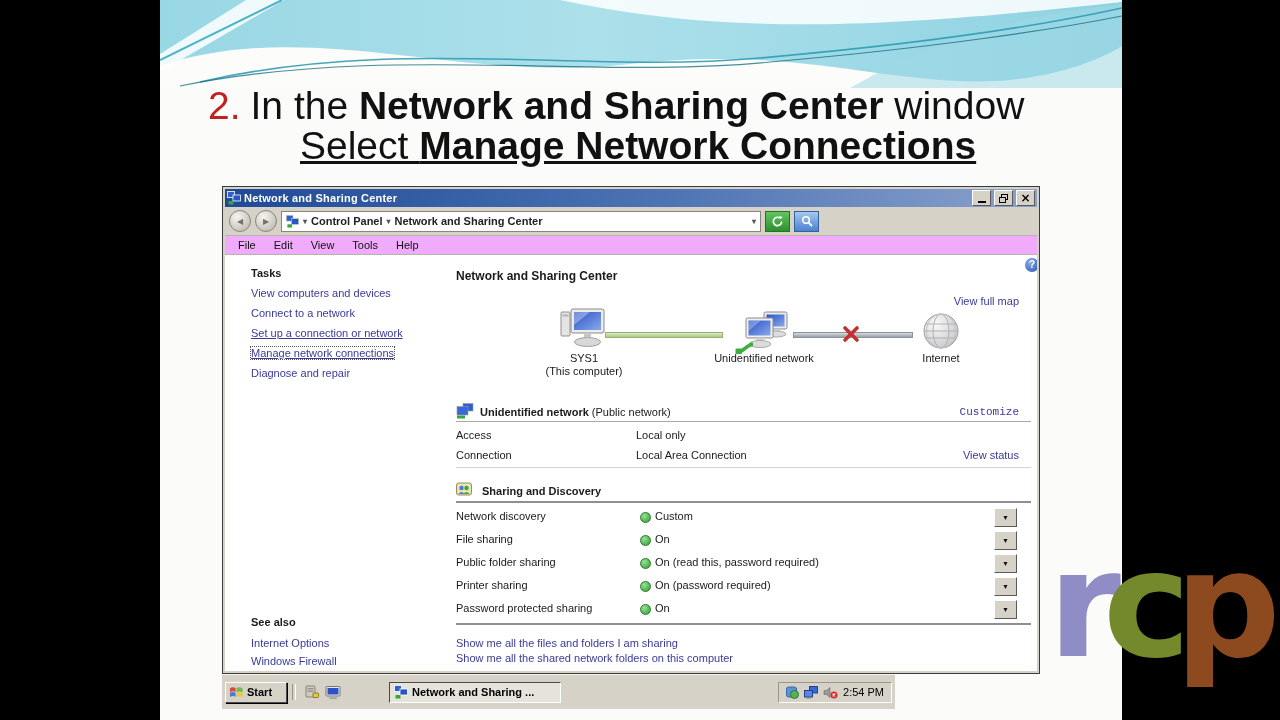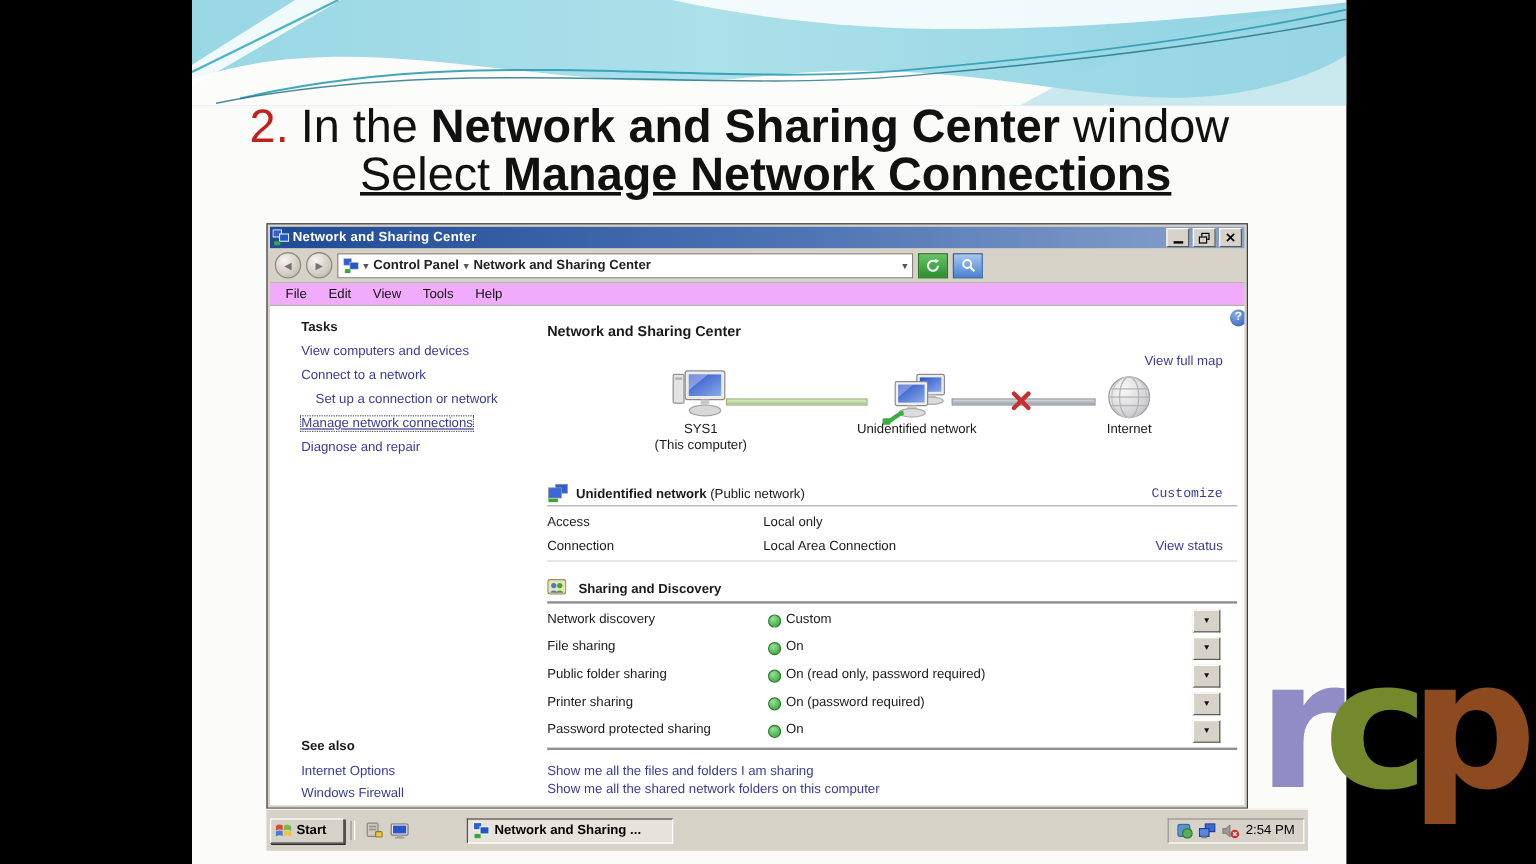--- a/index.html
+++ b/index.html
@@ -77,21 +77,21 @@
 
   .dot{position:absolute;width:9px;height:9px;border-radius:50%;
        background:radial-gradient(circle at 35% 30%,#97e297,#2e9e2e);border:1px solid #277a27;}
   .dd{position:absolute;left:769px;width:21px;height:17px;background:#d6d2c8;border:1px solid;
       border-color:#fff #5a5a5a #5a5a5a #fff;display:flex;align-items:center;justify-content:center;color:#111;}
   .dd::after{content:"▼";font-size:7px;}
 
   .rt{left:640px;width:154px;text-align:right;}
 
   
-  .tbar{position:absolute;left:62px;top:674px;width:868px;height:23px;background:#d6d2c8;
+  .tbar{position:absolute;left:62px;top:674px;width:673px;height:23px;background:#d6d2c8;
         border-top:1px solid #f4f2ee;box-sizing:border-box;display:flex;align-items:center;padding:17px 3px;justify-content:flex-end;}
   .startbtn{width:54px;height:19px;background:#d6d2c8;border:1px solid;border-color:#fff #4a4a4a #4a4a4a #fff;
             display:flex;align-items:center;gap:3px;padding:0 3px;font-weight:bold;font-size:11px;box-shadow:1px 1px 0 #000;}
   .qsep{width:2px;height:16px;border-left:1px solid #9a968e;border-right:1px solid #fff;margin:0 5px;}
   .qicon{width:17px;height:15px;display:flex;align-items:center;justify-content:center;margin:0 2px;}
   .taskbtn{width:162px;height:19px;margin-left:46px;background:#e6e3da;border:1px solid;
            border-color:#4a4a4a #fff #fff #4a4a4a;display:flex;align-items:center;gap:4px;padding:0 4px;
            font-weight:bold;font-size:11px;white-space:nowrap;overflow:hidden;}
   .tray{margin-left:auto;height:19px;border:1px solid;border-color:#9a968e #fff #fff #9a968e;
         display:flex;align-items:center;gap:5px;padding:0 7px;font-size:11px;}
@@ -188,21 +188,21 @@
       <span>Help</span>
     </div>
 
     <div class="content">
 
       <span class="helpbtn"></span>
 
       <span class="abs bold" style="left:26px;top:12px;">Tasks</span>
       <span class="abs lnk" style="left:26px;top:32px;">View computers and devices</span>
       <span class="abs lnk" style="left:26px;top:52px;">Connect to a network</span>
-      <span class="abs lnk" style="left:38px;top:72px;">Set up a connection or network</span>
+      <span class="abs lnk" style="left:26px;top:72px;text-decoration:underline;">Set up a connection or network</span>
       <span class="abs lnk sel" style="left:26px;top:92px;">Manage network connections</span>
       <span class="abs lnk" style="left:26px;top:112px;">Diagnose and repair</span>
 
       <span class="abs bold" style="left:26px;top:361px;">See also</span>
       <span class="abs lnk" style="left:26px;top:382px;">Internet Options</span>
       <span class="abs lnk" style="left:26px;top:400px;">Windows Firewall</span>
 
       <span class="abs bold" style="left:231px;top:14px;font-size:12px;">Network and Sharing Center</span>
       <span class="abs lnk rt" style="top:40px;">View full map</span>
 
@@ -300,21 +300,21 @@
       <span class="abs" style="left:430px;top:255px;">Custom</span>
       <span class="dd" style="top:253px;"></span>
 
       <span class="abs" style="left:231px;top:278px;">File sharing</span>
       <span class="dot" style="left:415px;top:280px;"></span>
       <span class="abs" style="left:430px;top:278px;">On</span>
       <span class="dd" style="top:276px;"></span>
 
       <span class="abs" style="left:231px;top:301px;">Public folder sharing</span>
       <span class="dot" style="left:415px;top:303px;"></span>
-      <span class="abs" style="left:430px;top:301px;">On (read only, password required)</span>
+      <span class="abs" style="left:430px;top:301px;">On (read this, password required)</span>
       <span class="dd" style="top:299px;"></span>
 
       <span class="abs" style="left:231px;top:324px;">Printer sharing</span>
       <span class="dot" style="left:415px;top:326px;"></span>
       <span class="abs" style="left:430px;top:324px;">On (password required)</span>
       <span class="dd" style="top:322px;"></span>
 
       <span class="abs" style="left:231px;top:347px;">Password protected sharing</span>
       <span class="dot" style="left:415px;top:349px;"></span>
       <span class="abs" style="left:430px;top:347px;">On</span>

